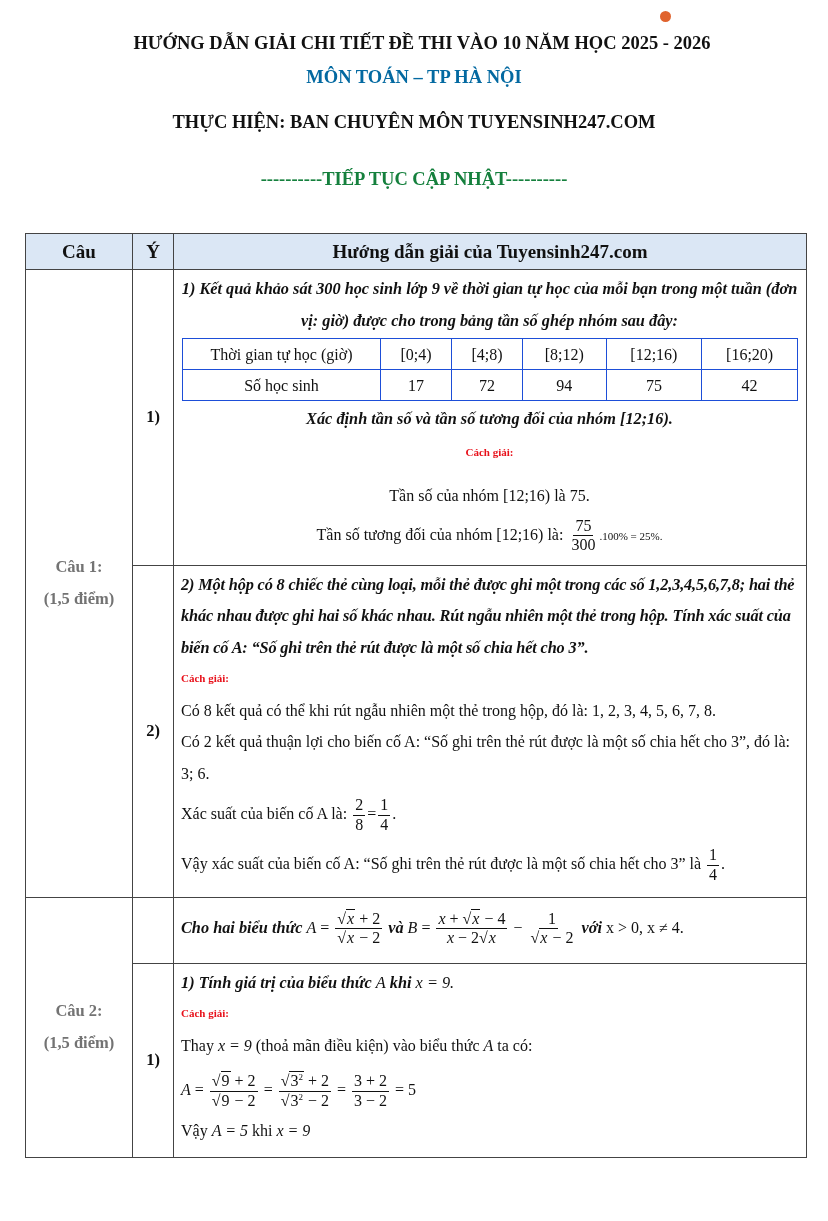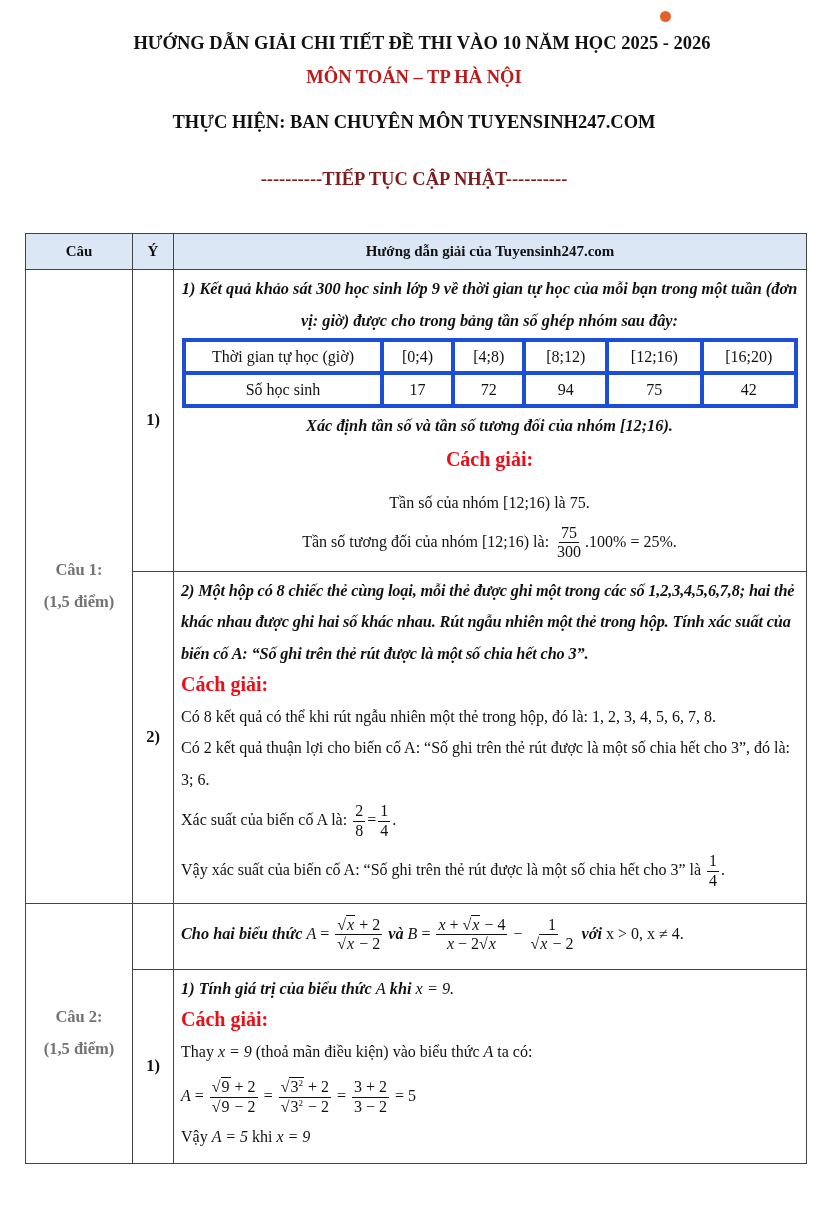--- a/index.html
+++ b/index.html
@@ -10,67 +10,67 @@
     position: relative;
     overflow: hidden;
   }
   .dot {
     position: absolute; left: 660px; top: 11px;
     width: 11px; height: 11px; border-radius: 50%;
     background: #e0632e;
   }
   .hdr { position: absolute; left: 0; width: 828px; text-align: center; font-weight: bold; }
   .h1 { top: 33px; font-size: 18.5px; padding-left: 16px; }
-  .h2 { top: 67px; font-size: 18.5px; color: #b91c1c; }
+  .h2 { top: 67px; font-size: 18.5px; color: #0369a1; }
   .h3 { top: 100px; font-size: 18.5px; margin-top: 12px; }
-  .h4 { top: 169px; font-size: 18.5px; color: #7f1d1d; }
+  .h4 { top: 169px; font-size: 18.5px; color: #15803d; }
 
   table.main {
     position: absolute; left: 25px; top: 233px;
     width: 782px;
     border-collapse: collapse;
     font-size: 16px;
   }
   table.main td, table.main th {
     border: 1.5px solid #444;
     vertical-align: top;
   }
   table.main th {
     background: #dbe7f5;
-    font-weight: bold; font-size: 15px;
+    font-weight: bold; font-size: 19px;
     height: 36px; text-align: center; vertical-align: middle;
   }
   .c-cau { width: 107px; text-align: center; vertical-align: middle !important; font-weight: bold; color: #737373; font-size: 16.5px; line-height: 32px; }
   .c-y { width: 41px; text-align: center; vertical-align: middle !important; font-weight: bold; font-size: 16.5px; }
   .c-content { padding: 3px 8px 6px 7px; line-height: 31.5px; }
   .bi { font-weight: bold; font-style: italic; font-size: 16.3px; }
-  .red { color: #e8101a; font-weight: bold; font-size: 20px; }
+  .red { color: #e8101a; font-weight: bold; font-size: 11px; }
   .p { font-size: 16px; }
 
   table.freq {
     border-collapse: collapse; width: 616px; margin: 2px 0 2px 1px;
     font-size: 16px;
   }
   table.freq td {
-    border: 4px solid #1d4ed8; padding: 0 7px; height: 31px; line-height: 29px;
+    border: 1px solid #1d4ed8; padding: 0 7px; height: 31px; line-height: 29px;
     vertical-align: middle;
   }
   table.freq td.lbl { width: 198px; }
 
   .frac {
     display: inline-flex; flex-direction: column; align-items: center;
     vertical-align: middle; line-height: 1.15; margin: 0 2px;
   }
   .frac .num { border-bottom: 1px solid #111; padding: 0 2px; }
   .frac .den { padding: 0 2px; }
   .mi { font-style: italic; }
   .sqrt { white-space: nowrap; }
   .sqrt .rad { border-top: 1px solid #111; padding: 0 1px; }
   .formula-line { line-height: 50px; padding-top: 4px; }
-  .sm { font-size: 16px; margin-top: 42px; }
+  .sm { font-size: 11px; margin-top: 42px; }
   sup { font-size: 9px; }
 </style>
 </head>
 <body>
 
 <div class="dot"></div>
 <div class="hdr h1">HƯỚNG DẪN GIẢI CHI TIẾT ĐỀ THI VÀO 10 NĂM HỌC 2025 - 2026</div>
 <div class="hdr h2">MÔN TOÁN – TP HÀ NỘI</div>
 <div class="hdr h3">THỰC HIỆN: BAN CHUYÊN MÔN TUYENSINH247.COM</div>
 <div class="hdr h4">----------TIẾP TỤC CẬP NHẬT----------</div>

